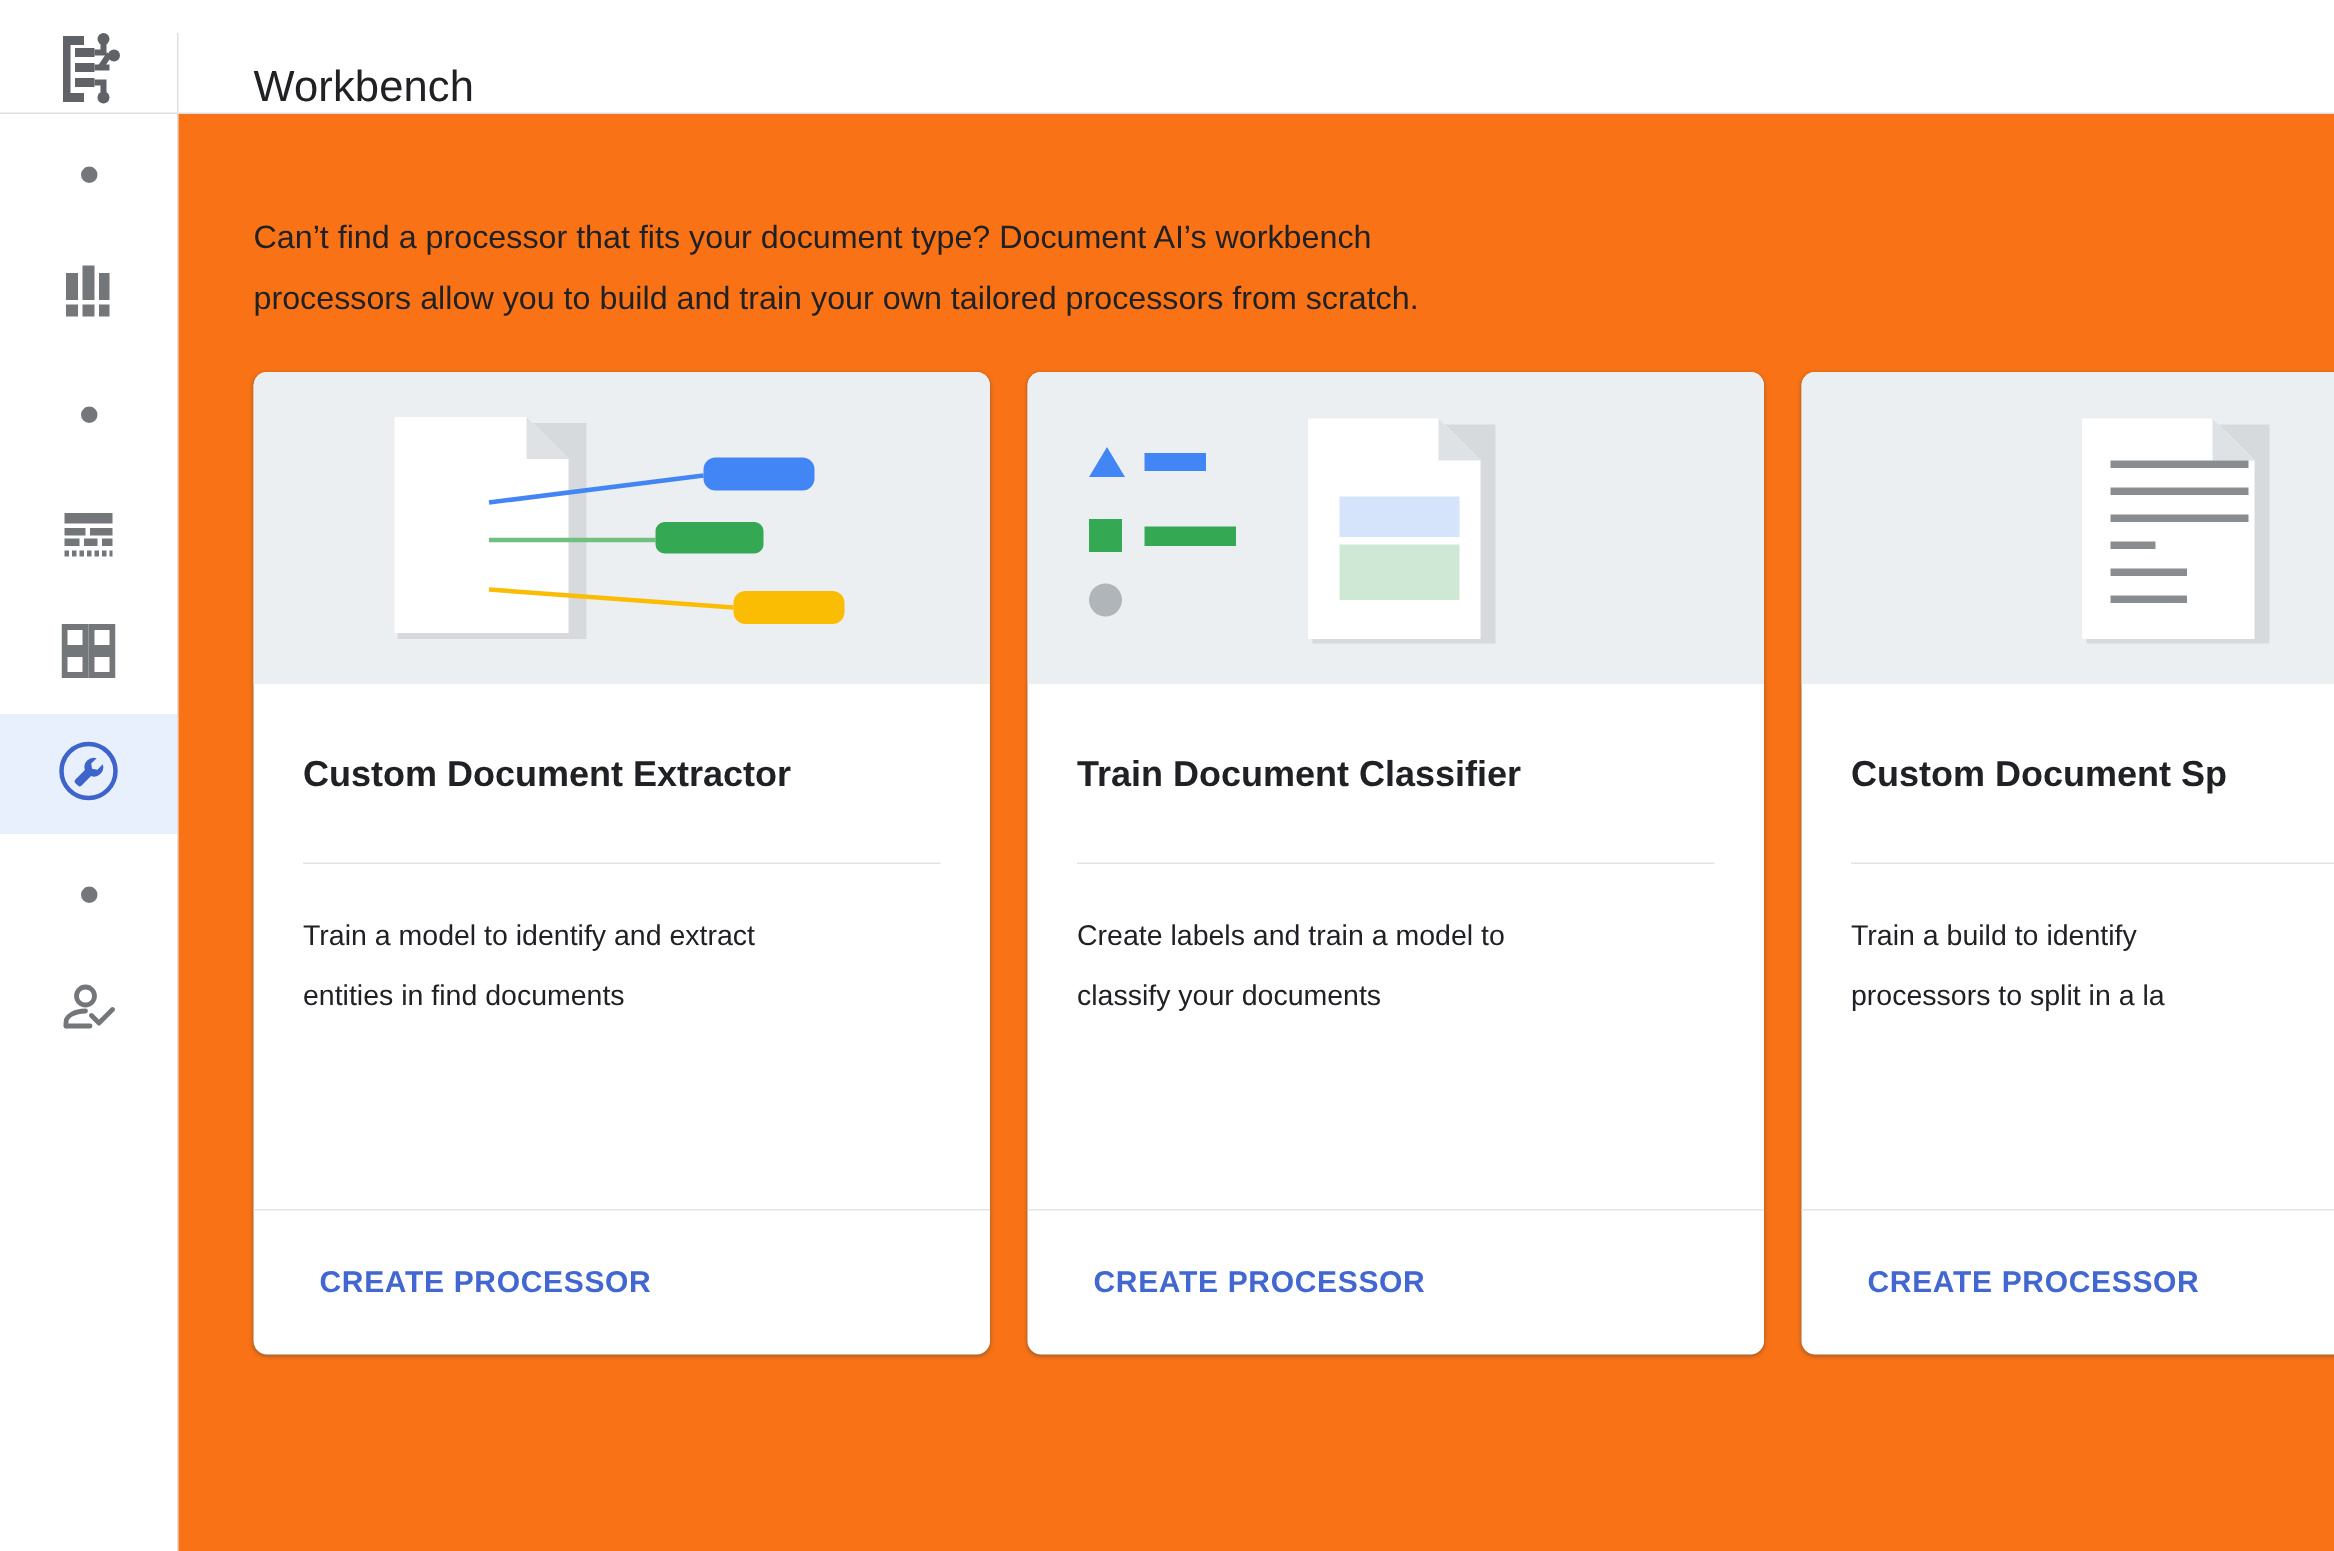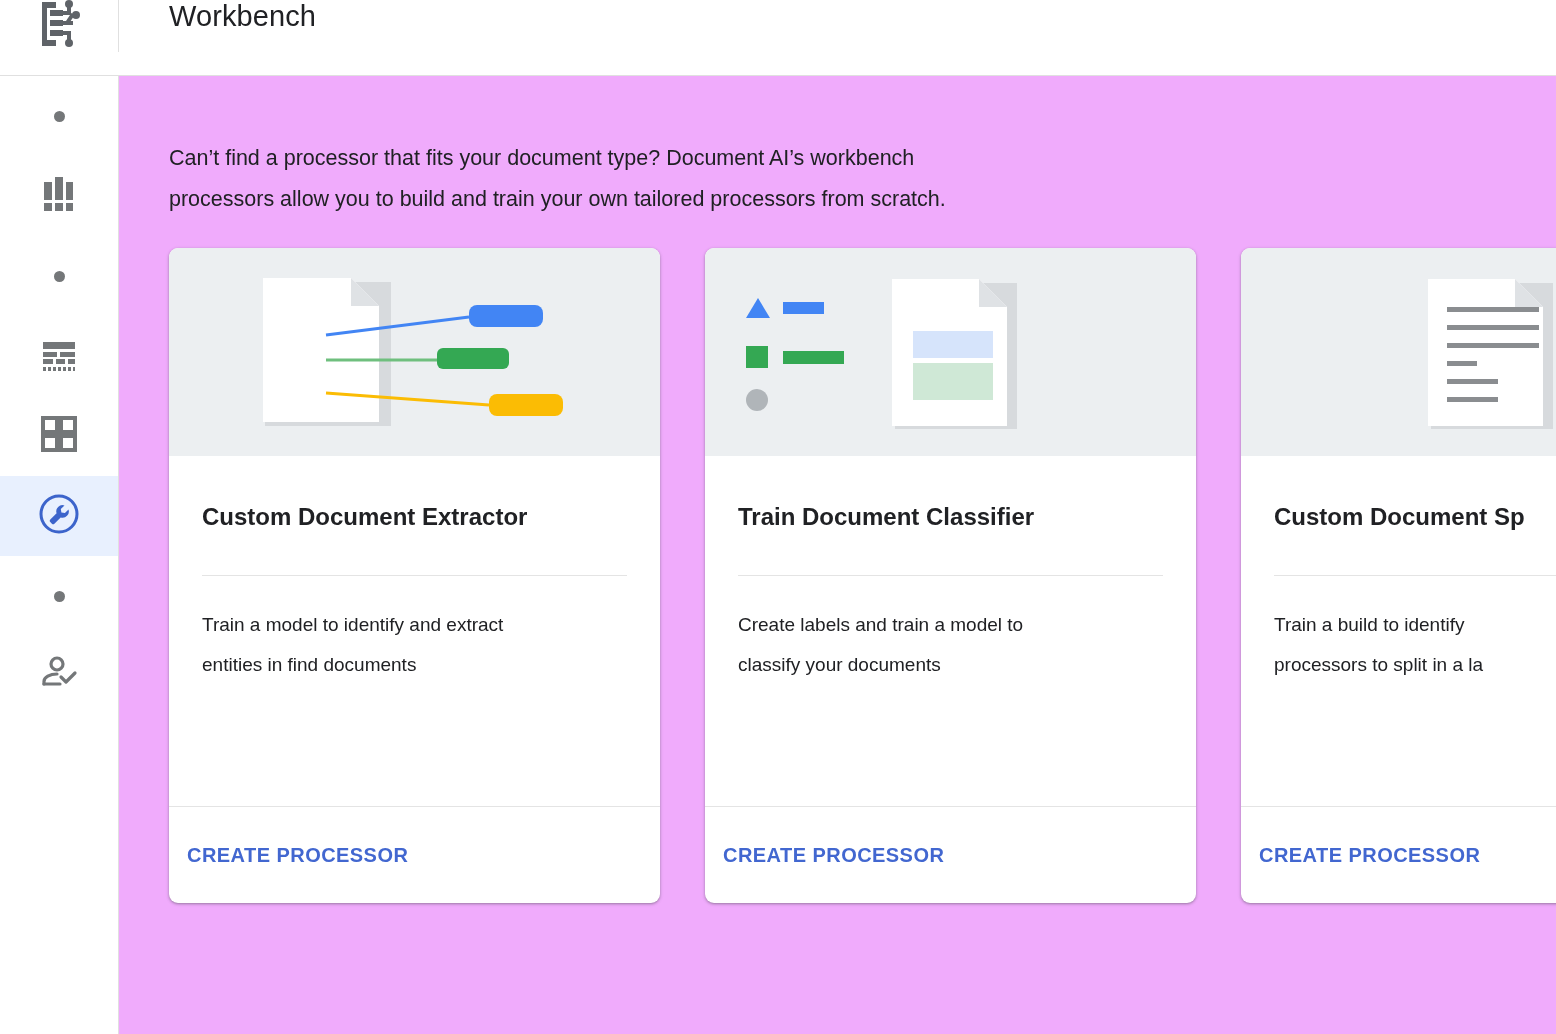--- a/index.html
+++ b/index.html
@@ -20,21 +20,21 @@
     height: 1034px;
     display: flex;
     flex-direction: column;
   }
 
   
   .header {
     height: 76px;
     min-height: 76px;
     display: flex;
-    align-items: flex-start;
+    align-items: flex-end;
     border-bottom: 1px solid #e0e0e0;
     background: #fff;
   }
   .header-logo-cell {
     width: 119px;
     min-width: 119px;
     display: flex;
     align-items: center;
     justify-content: center;
     border-right: 1px solid #e0e0e0;
@@ -78,37 +78,37 @@
     border-radius: 50%;
     background: #747779;
     display: block;
   }
   .nav-icon { display: block; }
 
   
   .main {
     flex: 1;
     min-width: 0;
-    background: #f0abfc;
+    background: #f97316;
     padding: 62px 0 0 50px;
     overflow: hidden;
     position: relative;
   }
   .intro {
     font-size: 21.5px;
     line-height: 41px;
     color: #202124;
     max-width: 930px;
     margin-bottom: 28px;
     font-weight: 400;
   }
 
   .card-row {
     display: flex;
-    gap: 45px;
+    gap: 25px;
     align-items: flex-start;
   }
 
   .card {
     width: 491px;
     min-width: 491px;
     background: #ffffff;
     border-radius: 9px;
     box-shadow: 0 1px 2px 0 rgba(60,64,67,.30), 0 1px 3px 1px rgba(60,64,67,.15);
     overflow: hidden;
@@ -150,21 +150,21 @@
     margin-top: 29px;
     font-weight: 400;
   }
 
   .card-footer {
     border-top: 1px solid #e4e4e4;
     height: 97px;
     min-height: 97px;
     display: flex;
     align-items: center;
-    padding-left: 18px;
+    padding-left: 44px;
   }
   .create-link {
     font-size: 20px;
     font-weight: 700;
     letter-spacing: 0.45px;
     color: #4267d0;
     text-decoration: none;
     cursor: pointer;
     background: none;
     border: none;

